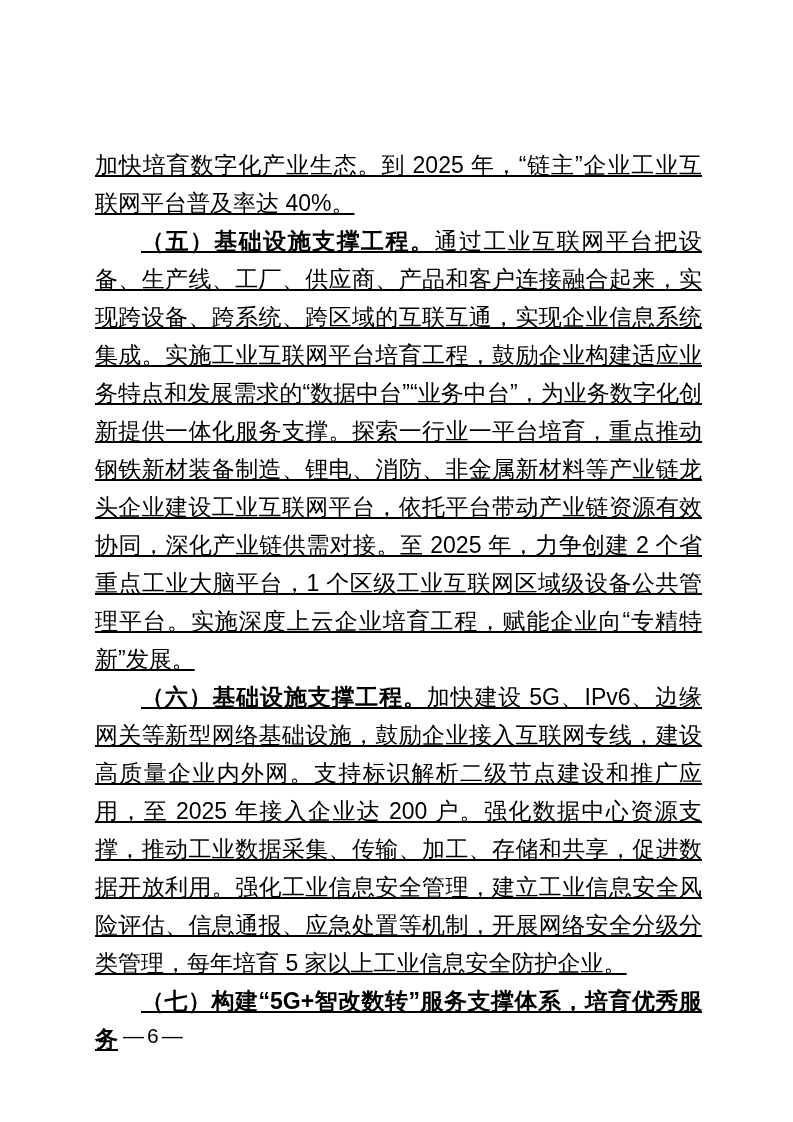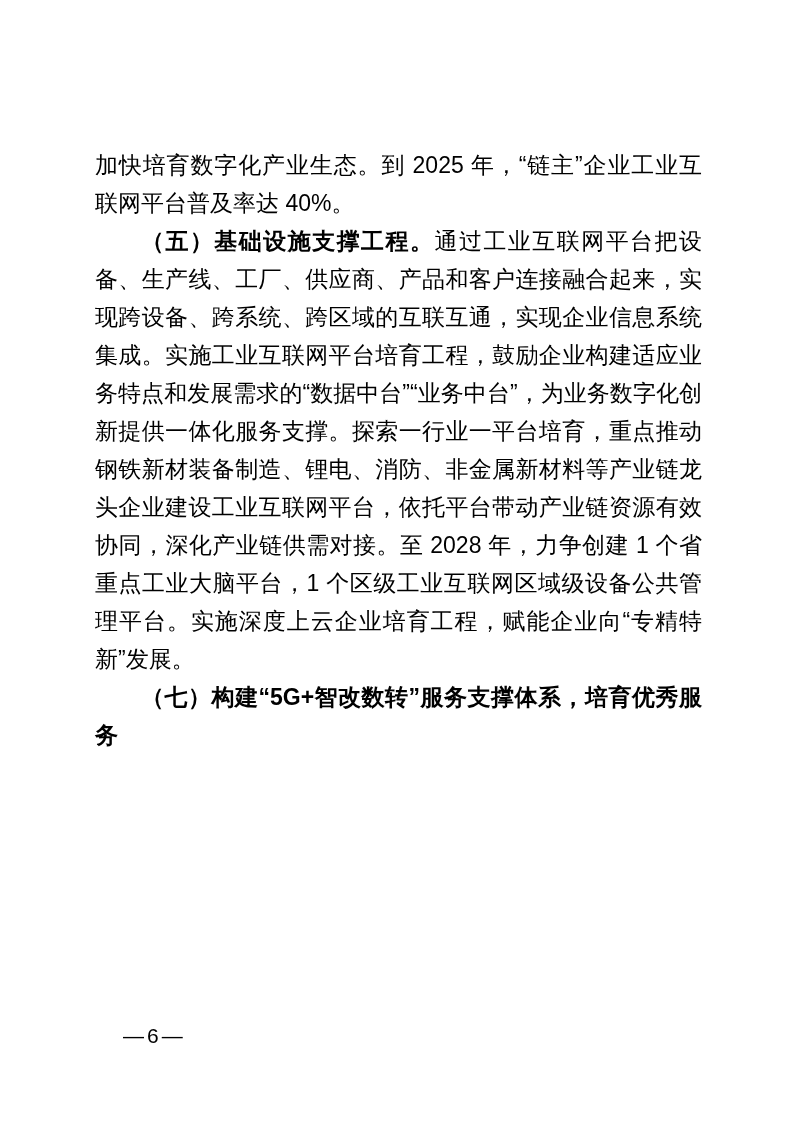--- a/index.html
+++ b/index.html
@@ -18,20 +18,21 @@
   }
   .content {
     position: absolute;
     top: 146px;
     left: 95px;
     width: 607px;
     font-size: 23px;
     line-height: 38px;
     text-align: justify;
     text-justify: inter-ideograph;
+    text-decoration: underline;
   }
   .para {
     margin: 0;
     padding: 0;
   }
   .para.indent {
     text-indent: 2em;
   }
   .lead {
     font-weight: bold;
@@ -49,21 +50,22 @@
   }
 </style>
 </head>
 <body>
 
 <div class="page">
   <div class="content">
 
     <p class="para"><span>加快培育数字化产业生态。到 2025 年，“链主”企业工业互联网平台普及率达 40%。</span></p>
 
-    <p class="para indent"><span class="lead">（五）基础设施支撑工程。</span><span>通过工业互联网平台把设备、生产线、工厂、供应商、产品和客户连接融合起来，实现跨设备、跨系统、跨区域的互联互通，实现企业信息系统集成。实施工业互联网平台培育工程，鼓励企业构建适应业务特点和发展需求的“数据中台”“业务中台”，为业务数字化创新提供一体化服务支撑。探索一行业一平台培育，重点推动钢铁新材装备制造、锂电、消防、非金属新材料等产业链龙头企业建设工业互联网平台，依托平台带动产业链资源有效协同，深化产业链供需对接。至 2028 年，力争创建 1 个省重点工业大脑平台，1 个区级工业互联网区域级设备公共管理平台。实施深度上云企业培育工程，赋能企业向“专精特新”发展。</span></p>
+    <p class="para indent"><span class="lead">（五）基础设施支撑工程。</span><span>通过工业互联网平台把设备、生产线、工厂、供应商、产品和客户连接融合起来，实现跨设备、跨系统、跨区域的互联互通，实现企业信息系统集成。实施工业互联网平台培育工程，鼓励企业构建适应业务特点和发展需求的“数据中台”“业务中台”，为业务数字化创新提供一体化服务支撑。探索一行业一平台培育，重点推动钢铁新材装备制造、锂电、消防、非金属新材料等产业链龙头企业建设工业互联网平台，依托平台带动产业链资源有效协同，深化产业链供需对接。至 2025 年，力争创建 2 个省重点工业大脑平台，1 个区级工业互联网区域级设备公共管理平台。实施深度上云企业培育工程，赋能企业向“专精特新”发展。</span></p>
 
+    <p class="para indent"><span class="lead">（六）基础设施支撑工程。</span><span>加快建设 5G、IPv6、边缘网关等新型网络基础设施，鼓励企业接入互联网专线，建设高质量企业内外网。支持标识解析二级节点建设和推广应用，至 2025 年接入企业达 200 户。强化数据中心资源支撑，推动工业数据采集、传输、加工、存储和共享，促进数据开放利用。强化工业信息安全管理，建立工业信息安全风险评估、信息通报、应急处置等机制，开展网络安全分级分类管理，每年培育 5 家以上工业信息安全防护企业。</span></p>
 
     <p class="para indent bold-para"><span>（七）构建“5G+智改数转”服务支撑体系，培育优秀服务</span></p>
 
   </div>
 
   <div class="footer"><span>—6—</span></div>
 </div>
 
 </body></html>

